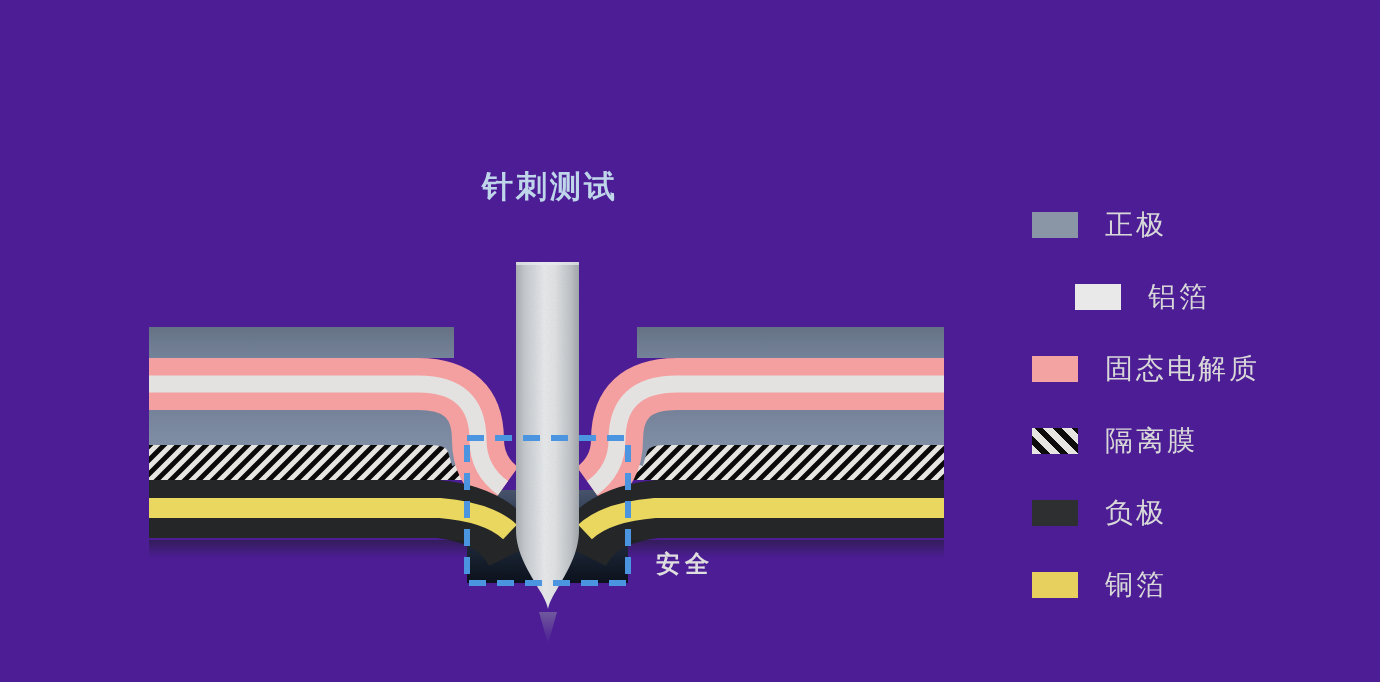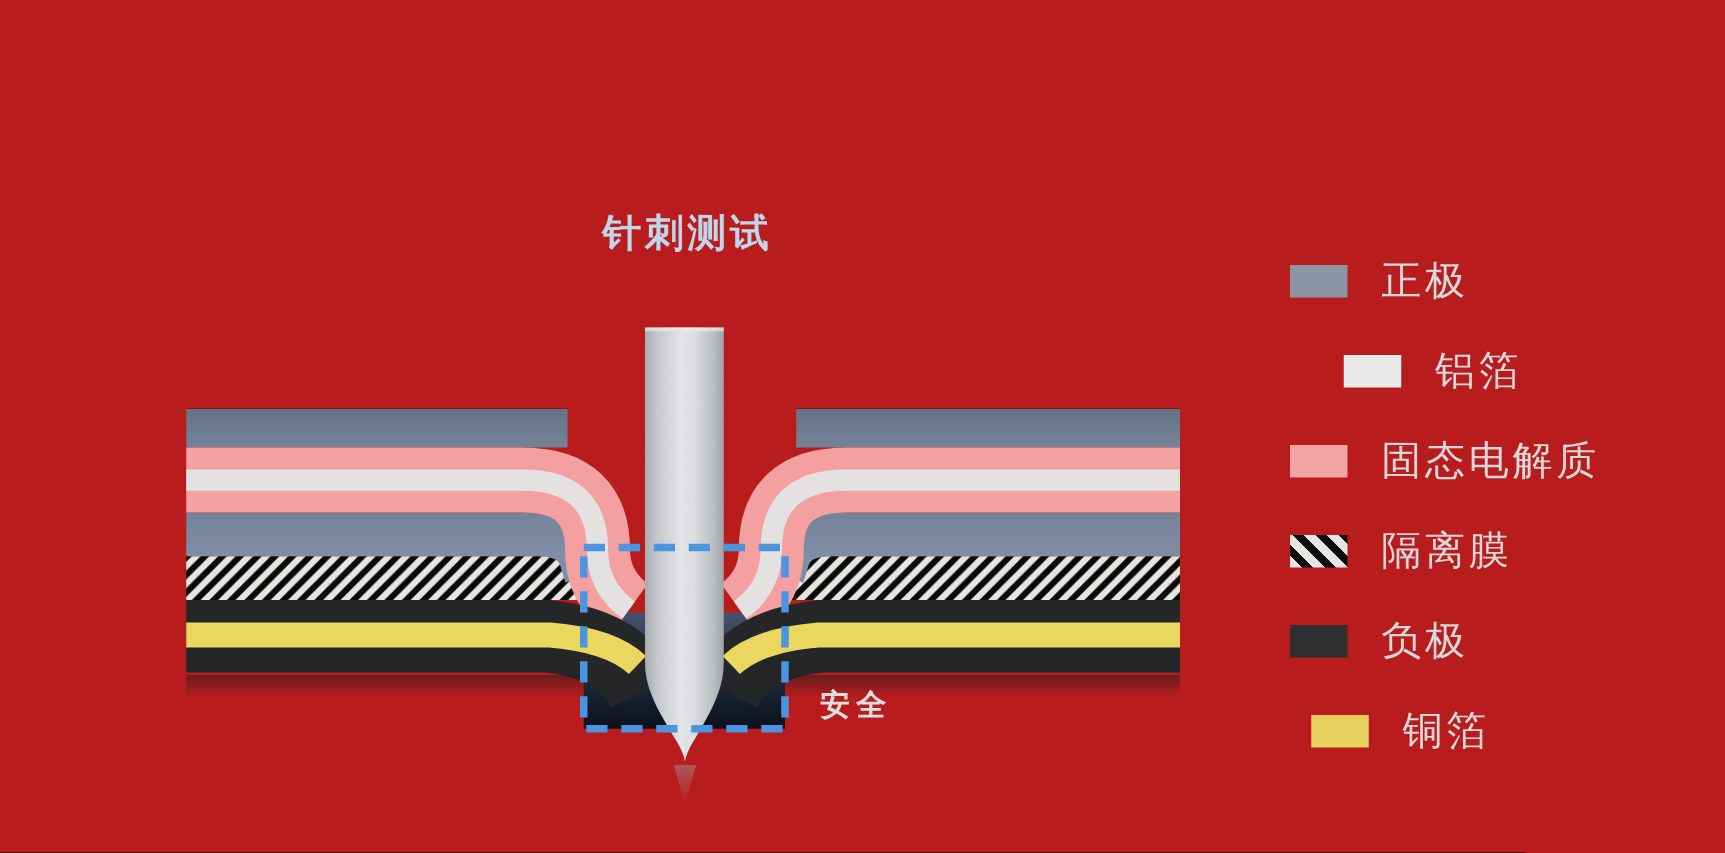--- a/index.html
+++ b/index.html
@@ -1,35 +1,35 @@
 <!DOCTYPE html>
 <html><head>
 <meta charset="utf-8">
 <style>
   html,body{margin:0;padding:0;background:#000;}
   .stage{
-    position:relative;width:1380px;height:682px;background:#b91c1c;overflow:hidden;
+    position:relative;width:1380px;height:682px;background:#4c1d95;overflow:hidden;
     font-family:"Liberation Sans","DejaVu Sans",sans-serif;
   }
   .stage svg{position:absolute;left:0;top:0;}
   .title{
     position:absolute;left:429px;top:166px;width:242px;text-align:center;
     font-size:31px;font-weight:600;letter-spacing:3px;color:#bfd6ea;
   }
   .result-label{
     position:absolute;left:656px;top:548px;
     font-size:24px;font-weight:600;letter-spacing:5px;color:#dedede;
   }
   .legend{position:absolute;left:1032px;top:212px;width:300px;}
   .legend-row{position:absolute;left:0;height:26px;display:flex;align-items:center;}
   .legend-row .swatch{width:46px;height:26px;flex:0 0 46px;}
   .legend-row .lab{
-    margin-left:27px;font-size:32px;letter-spacing:3px;color:#d8d8d8;white-space:nowrap;
+    margin-left:27px;font-size:28px;letter-spacing:3px;color:#d8d8d8;white-space:nowrap;
   }
-  .r0{top:0;} .r1{top:72px;padding-left:43px;} .r2{top:144px;} .r3{top:216px;text-align:right;} .r4{top:288px;} .r5{top:360px;margin-left:17px;}
+  .r0{top:0;} .r1{top:72px;padding-left:43px;} .r2{top:144px;} .r3{top:216px;text-align:right;} .r4{top:288px;} .r5{top:360px;}
 </style>
 </head>
 <body>
 
 <div class="stage">
 
   <svg width="1380" height="682" viewBox="0 0 1380 682">
     <defs>
       <linearGradient id="gray1" x1="0" y1="327" x2="0" y2="358" gradientUnits="userSpaceOnUse">
         <stop offset="0" stop-color="#65728.5"></stop>

